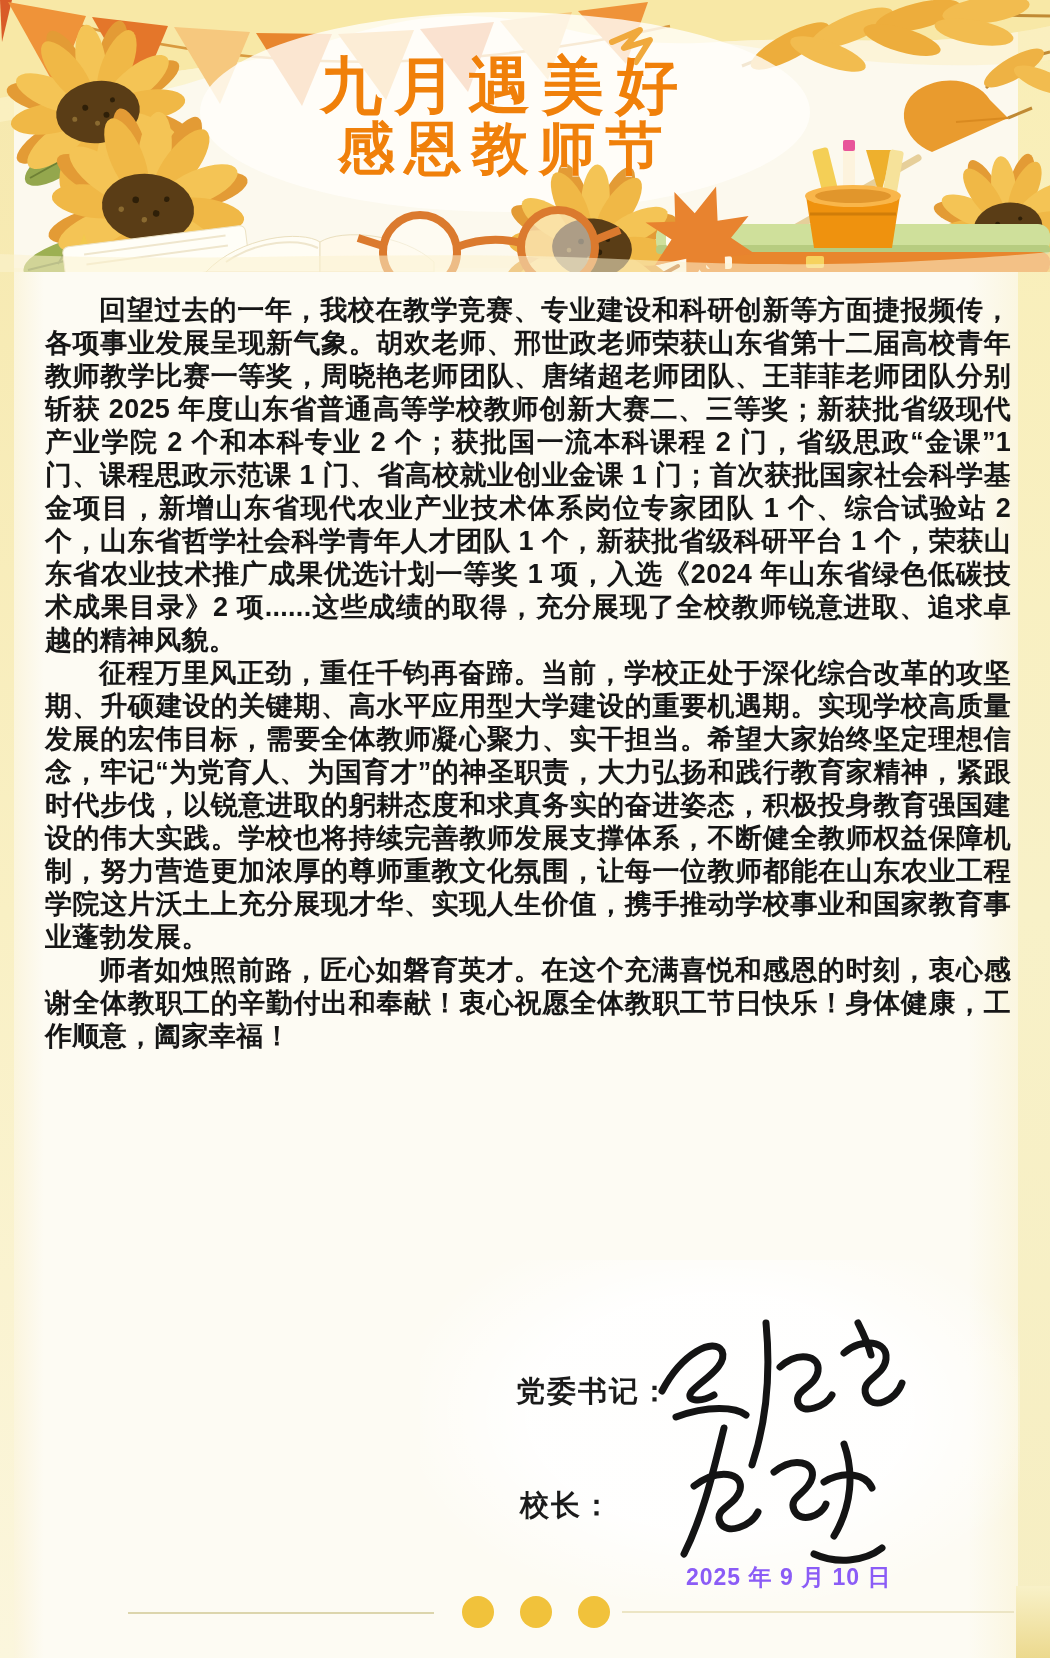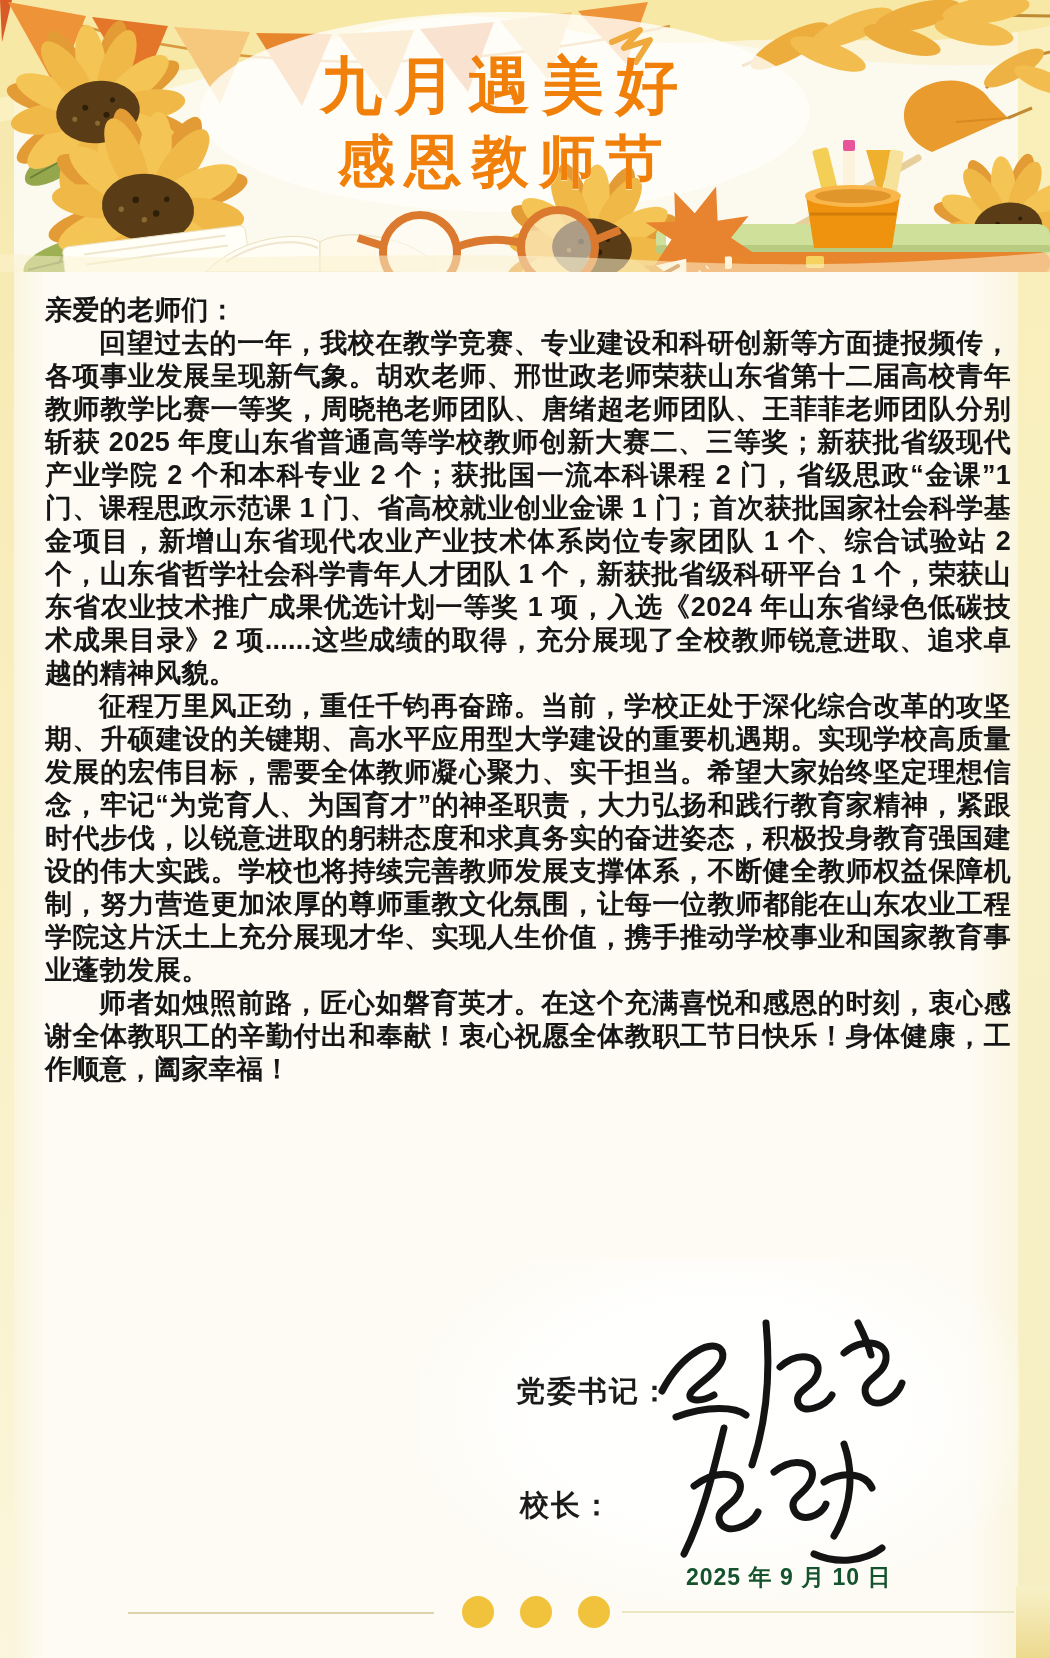--- a/index.html
+++ b/index.html
@@ -17,38 +17,38 @@
     background:linear-gradient(180deg,#f8f1c8,#ecd98e);}
   .body-sheet{position:absolute;left:14px;top:268px;right:32px;bottom:0;
     background:linear-gradient(90deg,#fbf5dd 0,#fdfbf3 30px,#fdfbf3 95%,#fbf6e0 100%);}
 
   .header{position:absolute;left:0;top:0;width:1050px;height:272px;}
   .header svg{position:absolute;left:0;top:0;}
   .title{position:absolute;left:0;top:54px;width:1010px;text-align:center;
     color:#f0800a;font-weight:bold;line-height:1.04;
     text-shadow:0 1px 0 rgba(255,255,255,.6);}
   .title .t1{font-size:62px;letter-spacing:12px;}
-  .title .t2{font-size:57px;letter-spacing:10px;margin-top:14px;}
+  .title .t2{font-size:57px;letter-spacing:10px;margin-top:1px;}
 
   .letter{position:absolute;left:45px;top:294px;width:966px;
     font-size:27px;line-height:33px;font-weight:600;color:#161616;
     text-align:justify;text-justify:inter-character;letter-spacing:.3px;}
   .letter p{margin:0;text-indent:2em;}
   .letter p.salutation{text-indent:0;}
 
   .sig-backdrop{position:absolute;left:420px;top:1260px;width:600px;height:340px;
     background:radial-gradient(ellipse at 50% 45%, rgba(255,255,255,.9) 45%, rgba(255,255,255,0) 78%);}
   .sig-label{position:absolute;font-size:29px;font-weight:700;color:#1b1b1b;letter-spacing:2px;margin-left:16px;}
   .sig-label.secretary{left:500px;top:1372px;}
   .sig-label.president{left:504px;top:1486px;}
   .sig-svg{position:absolute;}
   .sig-svg.s1{left:648px;top:1295px;}
   .sig-svg.s2{left:666px;top:1412px;}
   .date-line{position:absolute;left:686px;top:1562px;font-size:23px;
-    font-weight:600;color:#14532d;letter-spacing:1px;}
+    font-weight:600;color:#8b5cf6;letter-spacing:1px;}
 
   .divider-left{position:absolute;left:128px;top:1612px;width:306px;height:2px;background:#dcd5ac;}
   .divider-right{position:absolute;left:622px;top:1611px;width:392px;height:2px;background:#ece5c4;}
   .dot{position:absolute;top:1596px;width:32px;height:32px;border-radius:50%;}
   .dot.d1{left:462px;} .dot.d2{left:520px;} .dot.d3{left:578px;}
 </style>
 </head>
 <body>
 
 <div class="page">
@@ -208,21 +208,20 @@
       <path d="M0,272 V254 C200,264 420,248 640,260 C820,270 960,260 1050,252 V272 Z" fill="#fcf3cf" opacity="0.55"></path>
     </svg>
 
     <div class="title">
       <div class="t1">九月遇美好</div>
       <div class="t2">感恩教师节</div>
     </div>
   </div>
 
   <div class="letter">
-    <p class="salutation">亲爱的老师们：</p>
     <p>回望过去的一年，我校在教学竞赛、专业建设和科研创新等方面捷报频传，各项事业发展呈现新气象。胡欢老师、邢世政老师荣获山东省第十二届高校青年教师教学比赛一等奖，周晓艳老师团队、唐绪超老师团队、王菲菲老师团队分别斩获 2025 年度山东省普通高等学校教师创新大赛二、三等奖；新获批省级现代产业学院 2 个和本科专业 2 个；获批国一流本科课程 2 门，省级思政“金课”1 门、课程思政示范课 1 门、省高校就业创业金课 1 门；首次获批国家社会科学基金项目，新增山东省现代农业产业技术体系岗位专家团队 1 个、综合试验站 2 个，山东省哲学社会科学青年人才团队 1 个，新获批省级科研平台 1 个，荣获山东省农业技术推广成果优选计划一等奖 1 项，入选《2024 年山东省绿色低碳技术成果目录》2 项......这些成绩的取得，充分展现了全校教师锐意进取、追求卓越的精神风貌。</p>
     <p>征程万里风正劲，重任千钧再奋蹄。当前，学校正处于深化综合改革的攻坚期、升硕建设的关键期、高水平应用型大学建设的重要机遇期。实现学校高质量发展的宏伟目标，需要全体教师凝心聚力、实干担当。希望大家始终坚定理想信念，牢记“为党育人、为国育才”的神圣职责，大力弘扬和践行教育家精神，紧跟时代步伐，以锐意进取的躬耕态度和求真务实的奋进姿态，积极投身教育强国建设的伟大实践。学校也将持续完善教师发展支撑体系，不断健全教师权益保障机制，努力营造更加浓厚的尊师重教文化氛围，让每一位教师都能在山东农业工程学院这片沃土上充分展现才华、实现人生价值，携手推动学校事业和国家教育事业蓬勃发展。</p>
     <p>师者如烛照前路，匠心如磐育英才。在这个充满喜悦和感恩的时刻，衷心感谢全体教职工的辛勤付出和奉献！衷心祝愿全体教职工节日快乐！身体健康，工作顺意，阖家幸福！</p>
   </div>
 
   <div class="sig-backdrop"></div>
 
   <div class="sig-label secretary">党委书记：</div>
   <svg class="sig-svg s1" width="262" height="192" viewBox="0 0 262 192">
     <g stroke="#141414" stroke-width="7" fill="none" stroke-linecap="round" stroke-linejoin="round">

